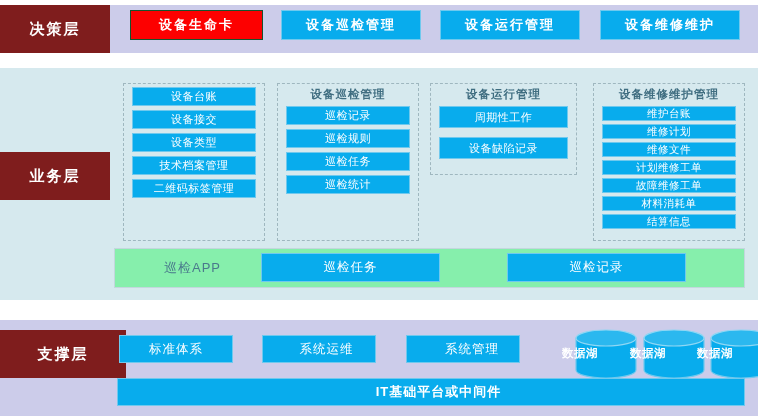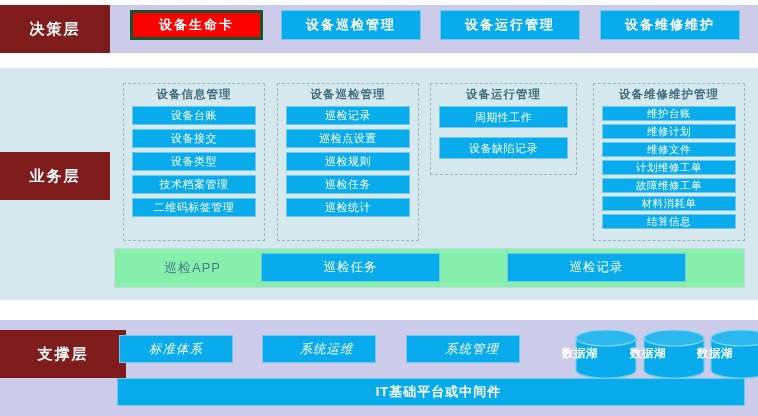--- a/index.html
+++ b/index.html
@@ -69,21 +69,21 @@
     display: flex;
     align-items: center;
     justify-content: center;
     text-align: center;
     box-sizing: border-box;
     letter-spacing: 1px;
     white-space: nowrap;
   }
   .red-box {
     background: #fd0000;
-    border: 3px solid #14532d;
+    border: 1px solid #14532d;
     color: #ffffff;
     font-size: 13px;
     font-weight: bold;
     display: flex;
     align-items: center;
     justify-content: center;
     text-align: center;
     box-sizing: border-box;
     letter-spacing: 2px;
     white-space: nowrap;
@@ -179,21 +179,20 @@
   .app-b0 { left: 146px; width: 179px; }
   .app-b1 { left: 392px; width: 179px; }
 
   
   .support-item {
     position: absolute;
     top: 335px;
     height: 28px;
     font-size: 12.5px;
     letter-spacing: 1px;
-    font-style: italic;
   }
   .s0 { left: 119px; width: 114px; }
   .s1 { left: 262px; width: 114px; padding-left: 15px; }
   .s2 { left: 406px; width: 114px; padding-left: 18px; }
 
   .platform-bar {
     position: absolute;
     left: 117px;
     top: 378px;
     width: 628px;
@@ -242,35 +241,33 @@
   <div class="red-box decision-item d0">设备生命卡</div>
   <div class="blue-box decision-item d1">设备巡检管理</div>
   <div class="blue-box decision-item d2">设备运行管理</div>
   <div class="blue-box decision-item d3">设备维修维护</div>
 
   <div class="band band-business"></div>
 
   <div class="layer-tag tag-business">业务层</div>
 
   <div class="group g0">
-    <div class="group-title">设备信息管理</div>
     <div class="group-items">
       <div class="blue-box">设备台账</div>
       <div class="blue-box">设备接交</div>
       <div class="blue-box">设备类型</div>
       <div class="blue-box">技术档案管理</div>
       <div class="blue-box">二维码标签管理</div>
     </div>
   </div>
 
   <div class="group g1">
     <div class="group-title">设备巡检管理</div>
     <div class="group-items">
       <div class="blue-box">巡检记录</div>
-      <div class="blue-box">巡检点设置</div>
       <div class="blue-box">巡检规则</div>
       <div class="blue-box">巡检任务</div>
       <div class="blue-box">巡检统计</div>
     </div>
   </div>
 
   <div class="group g2">
     <div class="group-title">设备运行管理</div>
     <div class="group-items">
       <div class="blue-box">周期性工作</div>

